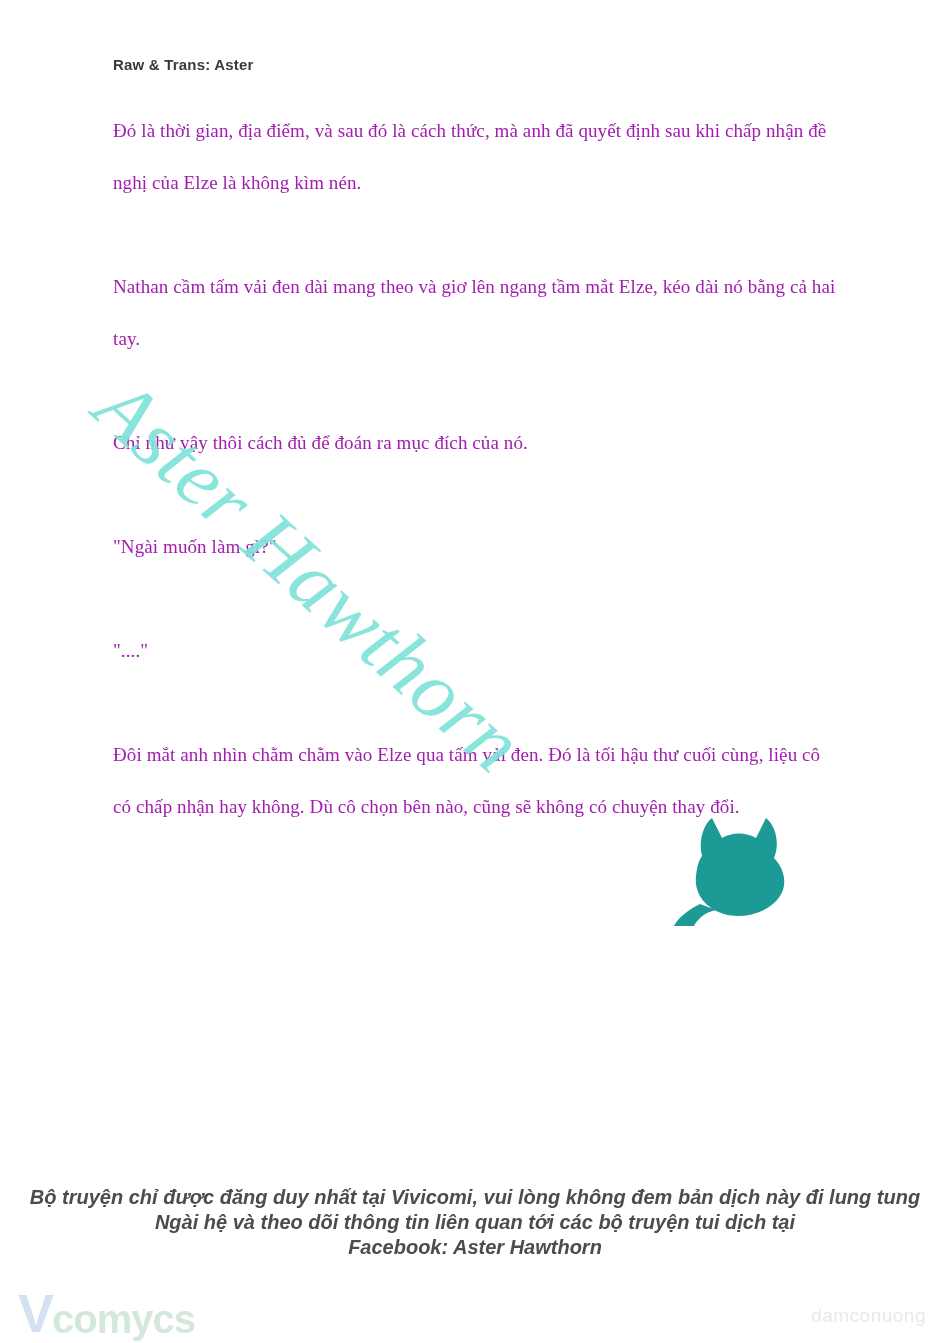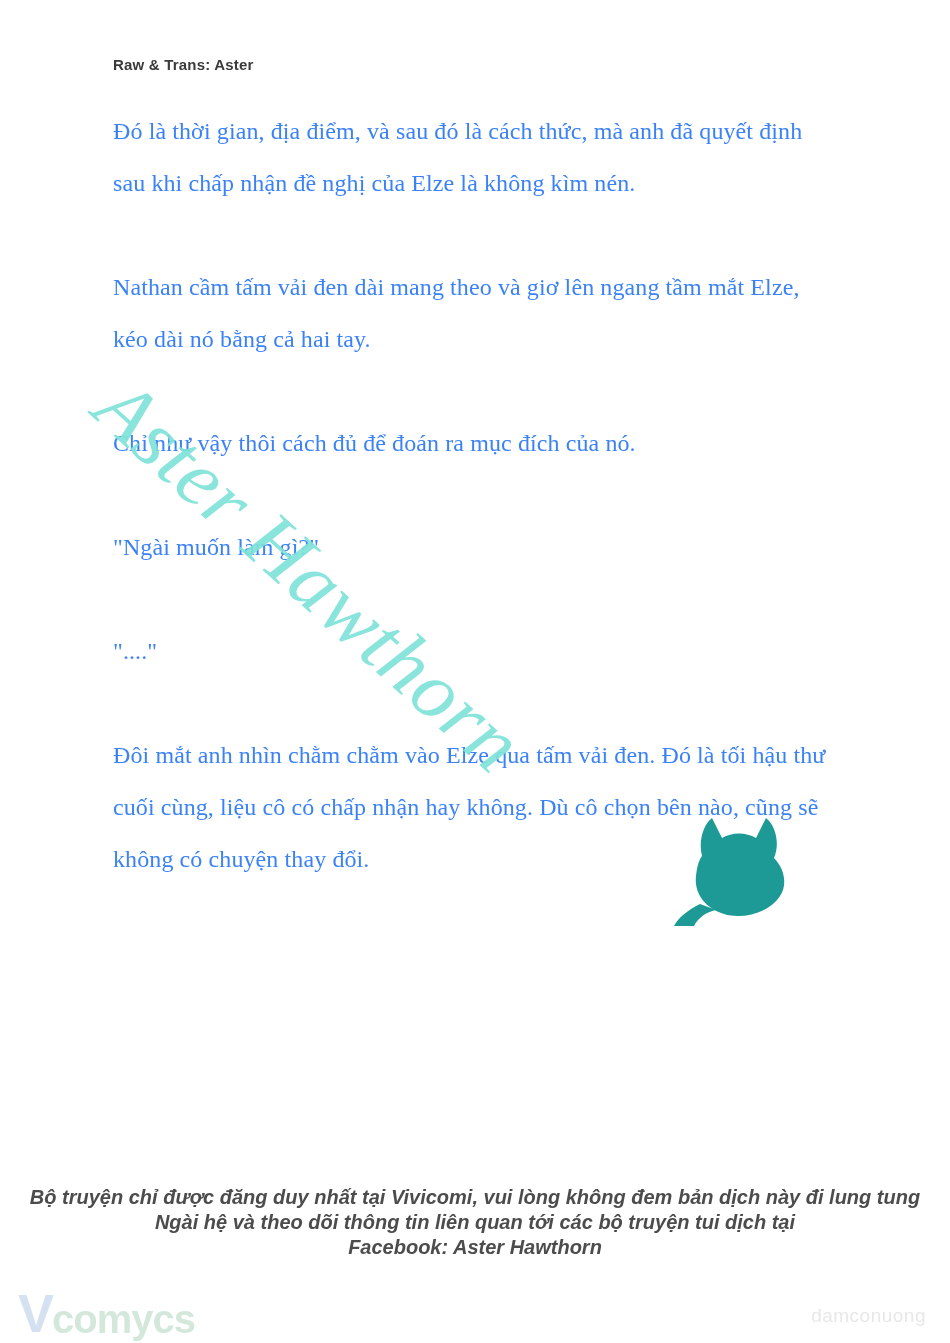--- a/index.html
+++ b/index.html
@@ -36,23 +36,23 @@
 
   
   .content {
     position: absolute;
     left: 113px;
     top: 105px;
     width: 724px;
   }
   .para {
     font-family: "Liberation Serif", serif;
-    font-size: 24px;
+    font-size: 19px;
     line-height: 52px;
-    color: #3b82f6;
+    color: #a21caf;
     margin: 0 0 52px 0;
     letter-spacing: 0.1px;
   }
 
   
   .watermark {
     position: absolute;
     left: 140px;
     top: 330px;
     width: 620px;

